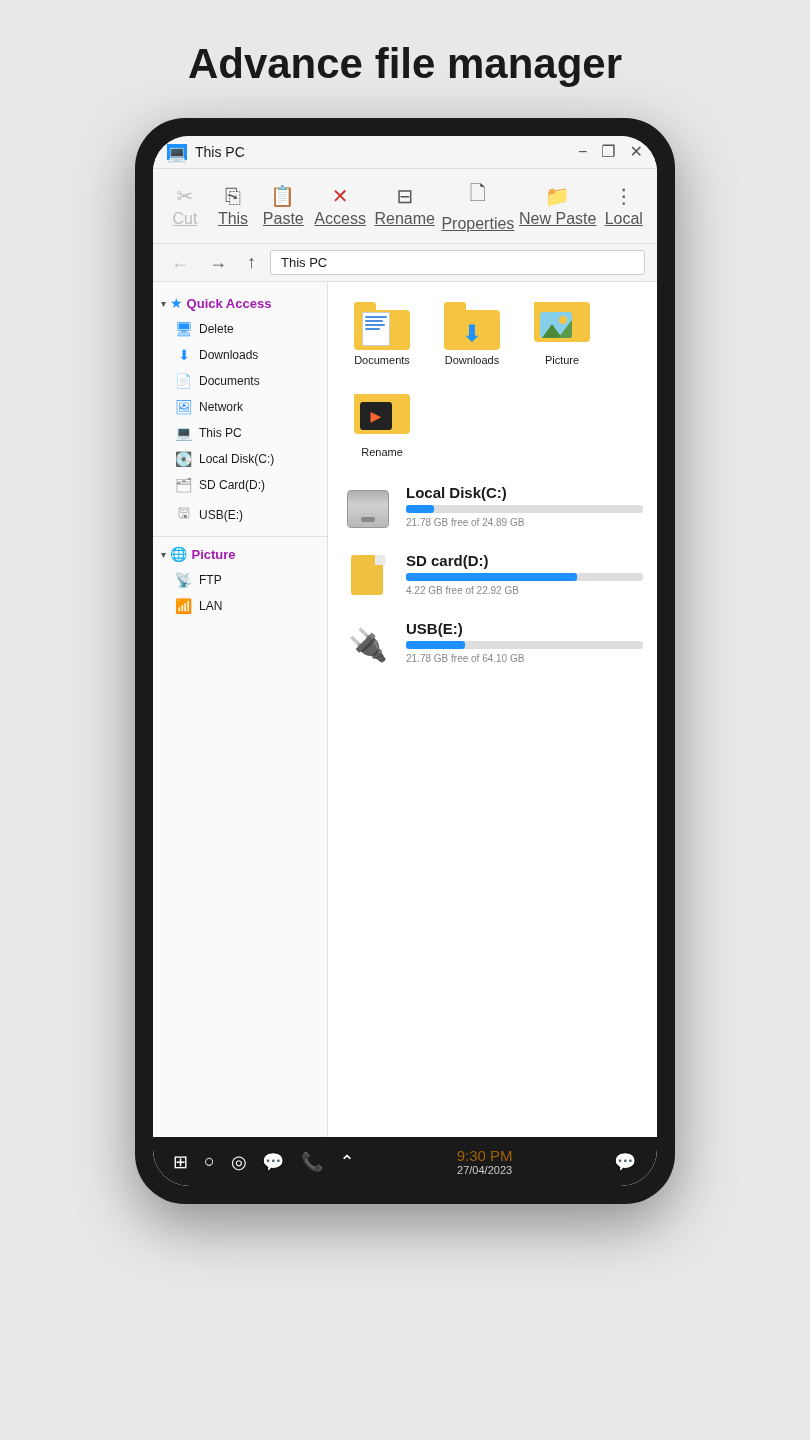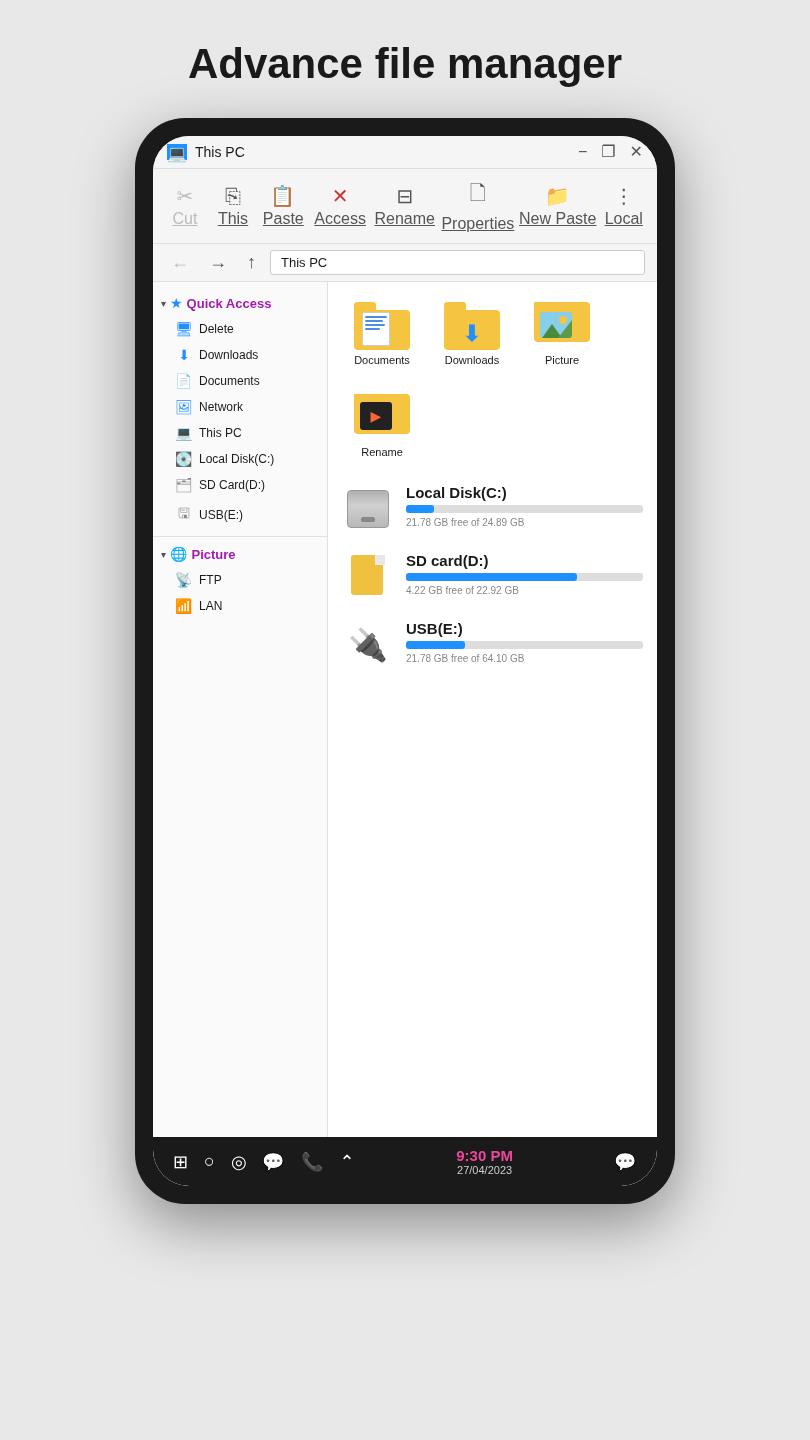--- a/index.html
+++ b/index.html
@@ -327,22 +327,22 @@
       font-size: 18px;
       cursor: pointer;
     }
     .sb-time-block {
       display: flex;
       flex-direction: column;
       align-items: center;
     }
     .sb-time {
       font-size: 15px;
-      color: #ec4899;
-      font-weight: 700;
+      color: #a16207;
+      font-weight: 400;
     }
     .sb-date {
       font-size: 11px;
       color: #ccc;
     }
     .sb-right {
       display: flex;
       align-items: center;
     }
     .sb-notif {

